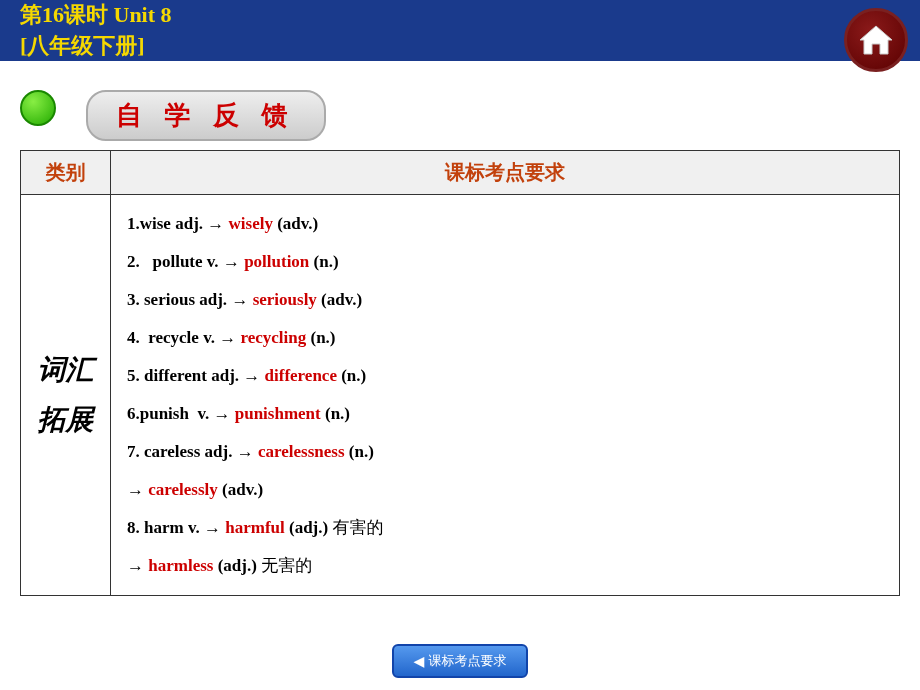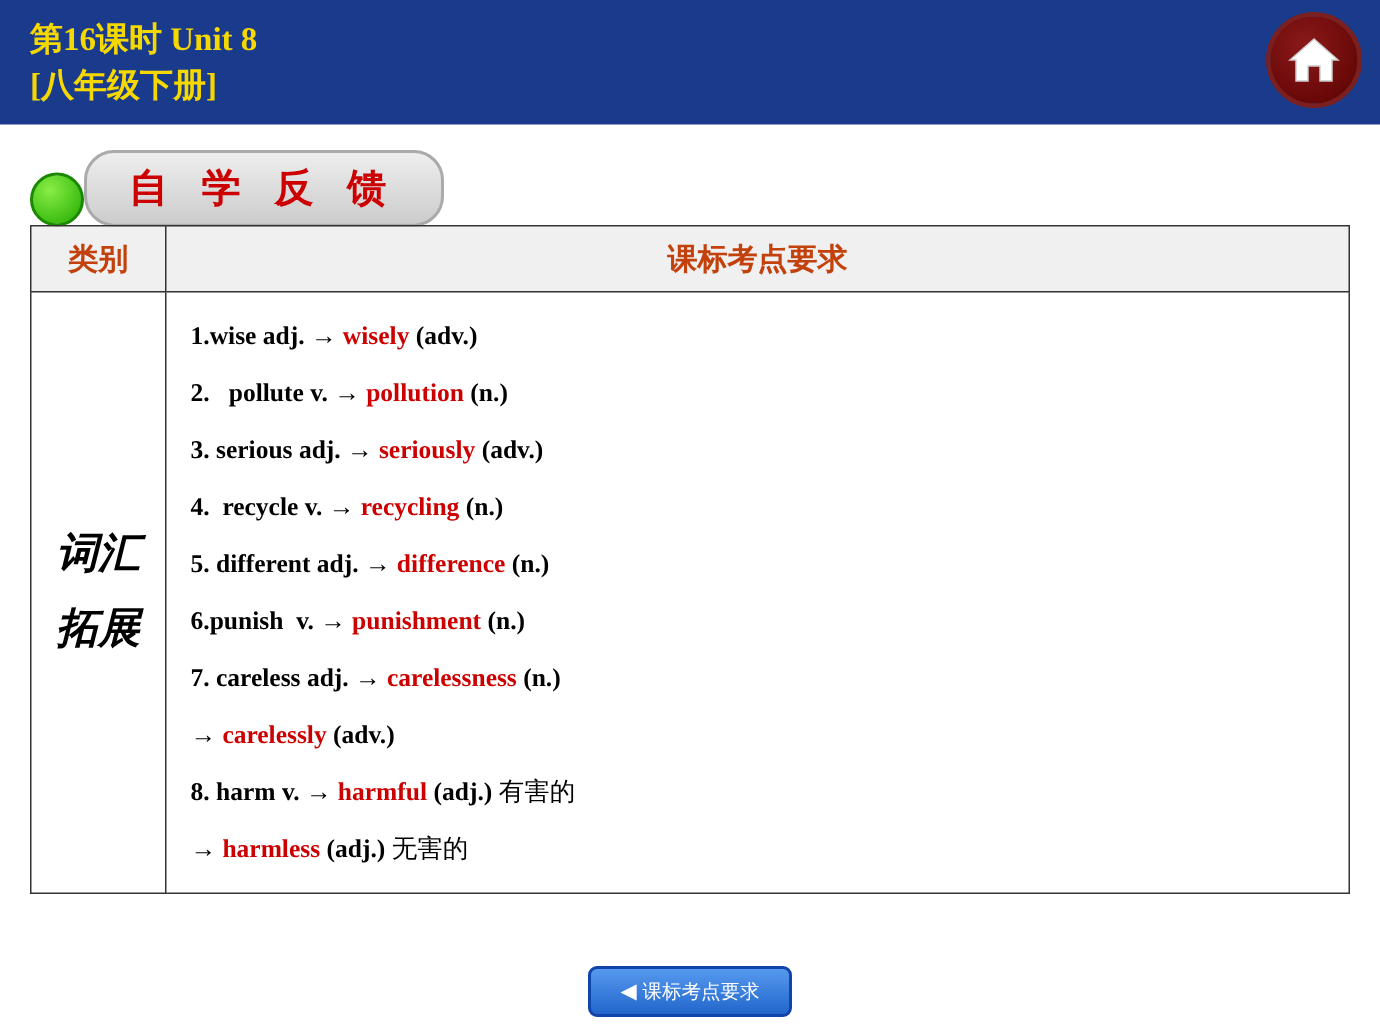--- a/index.html
+++ b/index.html
@@ -11,21 +11,21 @@
       position: relative;
       overflow: hidden;
     }
 
     
     .header {
       position: absolute;
       top: 0;
       left: 0;
       right: 0;
-      height: 83px;
+      height: 61px;
       background: #1a3a8c;
       display: flex;
       align-items: center;
       padding: 0 20px;
     }
 
     .header-title {
       color: #f5d800;
       font-size: 22px;
       font-weight: bold;
@@ -49,25 +49,25 @@
     }
 
     .home-icon-svg {
       width: 36px;
       height: 36px;
     }
 
     
     .section-title-bar {
       position: absolute;
-      top: 100px;
+      top: 90px;
       left: 20px;
       display: flex;
-      align-items: flex-end;
-      gap: 0;
+      align-items: flex-start;
+      gap: 30px;
     }
 
     .green-circle {
       width: 36px;
       height: 36px;
       border-radius: 50%;
       background: radial-gradient(circle at 35% 30%, #88ee44, #22aa00);
       border: 2px solid #1a8800;
       flex-shrink: 0;
     }

